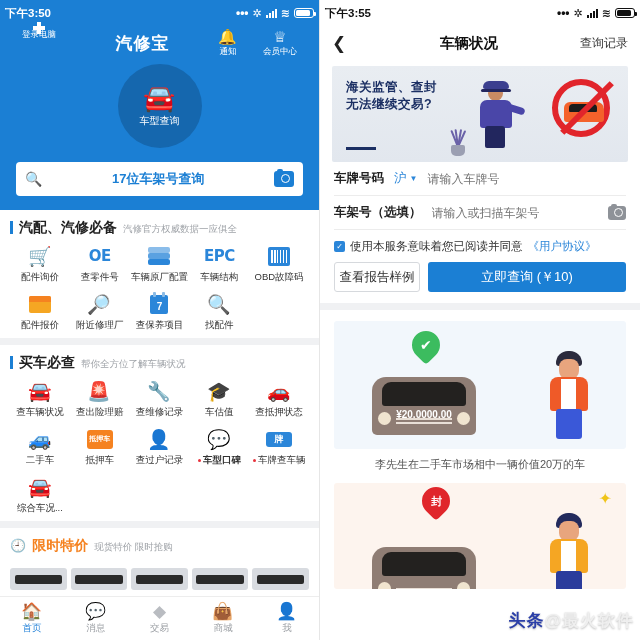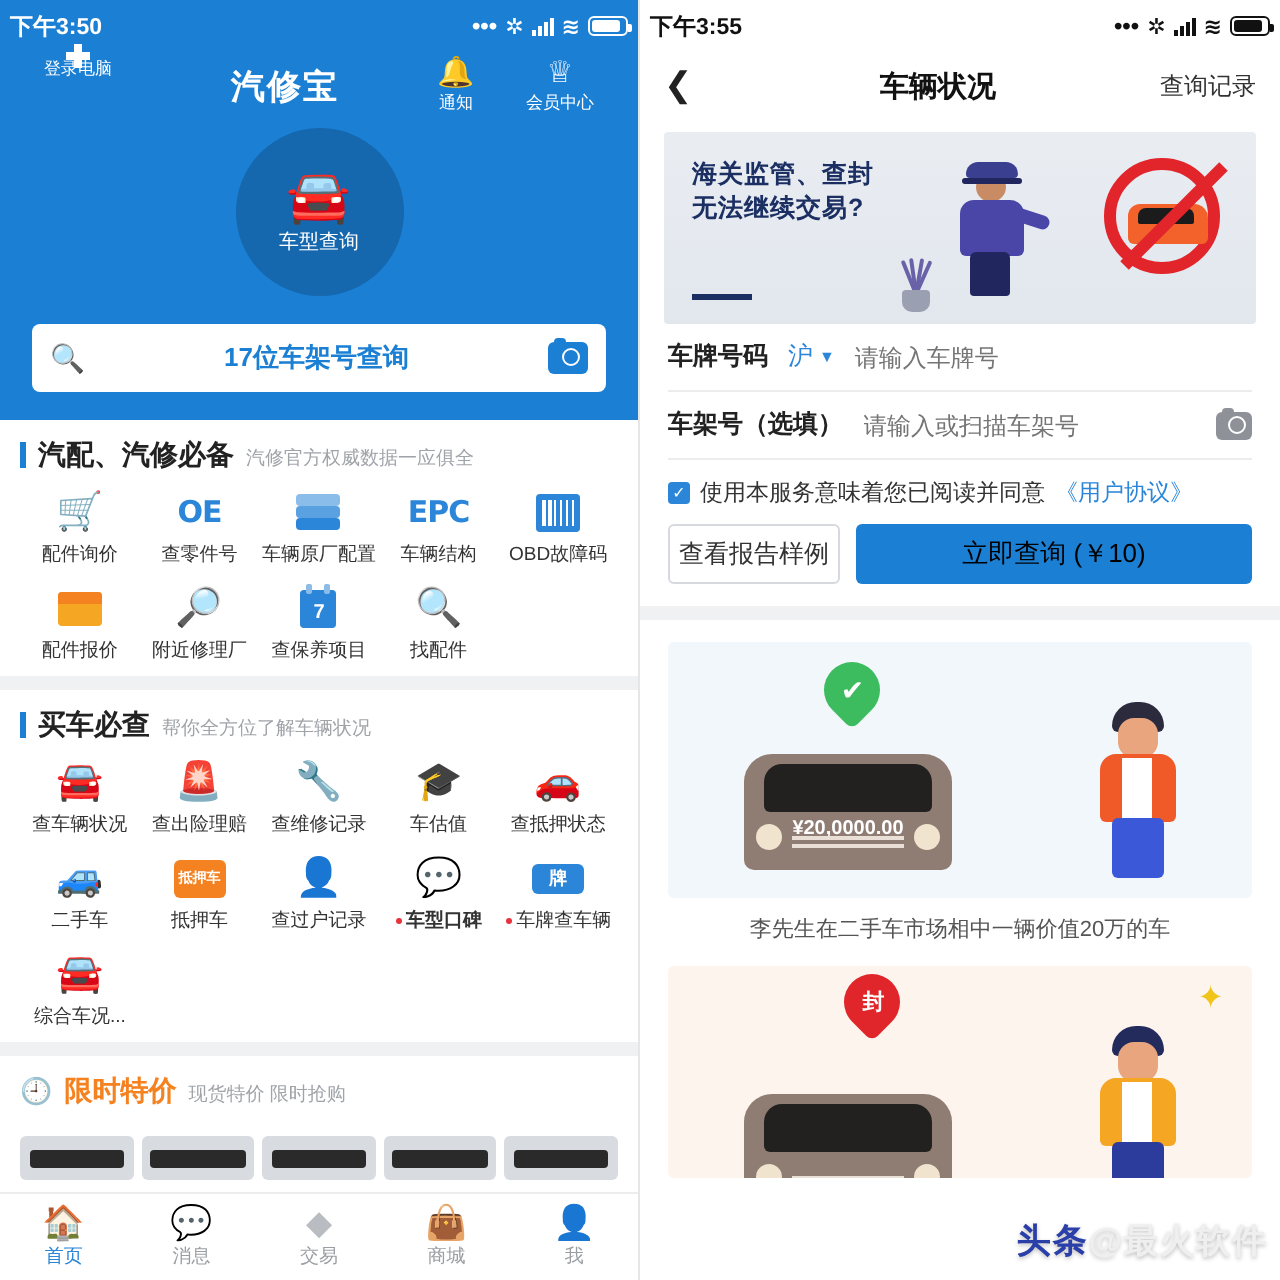--- a/index.html
+++ b/index.html
@@ -145,21 +145,21 @@
   .cam-gray { width:18px; height:14px; background:#8e9298; border-radius:3px; position:relative; }
   .cam-gray::before { content:""; position:absolute; left:5.5px; top:2.8px; width:7px; height:7px; border-radius:50%; border:1.5px solid #fff; }
   .cam-gray::after { content:""; position:absolute; left:3px; top:-2px; width:6px; height:3px; background:#8e9298; border-radius:2px 2px 0 0; }
 
   .agree { margin: 9px 14px 0; display:flex; align-items:center; gap:5px; font-size:11.5px; color:#333; }
   .chk { width:11px; height:11px; background:#2b86d9; border-radius:2px; color:#fff; font-size:8px; display:flex; align-items:center; justify-content:center; }
   .agree-link { color:#2b86d9; }
 
   .btn-row { margin: 8px 14px 0; display:flex; gap:8px; align-items:stretch; }
   .btn-outline { width:86px; border:1px solid #d6d9dd; border-radius:3px; background:#fff; color:#333; font-size:12.5px; display:flex; align-items:center; justify-content:center; padding: 4px 2px; text-align:center; line-height:14px; height:30px; overflow:hidden; }
-  .btn-primary { flex:1; background:#1b7fd4; color:#000000; border-radius:3px; font-size:13px; display:flex; align-items:center; justify-content:center; height:30px; }
+  .btn-primary { flex:1; background:#1b7fd4; color:#ffffff; border-radius:3px; font-size:13px; display:flex; align-items:center; justify-content:center; height:30px; }
 
   .card { margin: 11px 14px 0; border-radius:3px; position:relative; overflow:hidden; }
   .card-blue { background:#f2f7fc; height:128px; }
   .card-peach { background:#fdf4ee; height:106px; }
   .card-caption { text-align:center; font-size:11px; color:#555; padding: 8px 0 0; }
 
   .big-car { position:absolute; left:38px; bottom:14px; width:104px; height:58px; background:#8f7d74; border-radius:14px 14px 5px 5px; }
   .big-car .wind { position:absolute; left:10px; top:5px; width:84px; height:24px; background:#23211f; border-radius:9px 9px 3px 3px; }
   .big-car .price { position:absolute; left:0; right:0; top:32px; text-align:center; color:#fff; font-size:10px; font-weight:bold; }
   .big-car .grill { position:absolute; left:24px; right:24px; bottom:11px; height:6px; background:repeating-linear-gradient(180deg,#e9dfd6 0 2px,transparent 2px 4px); }

